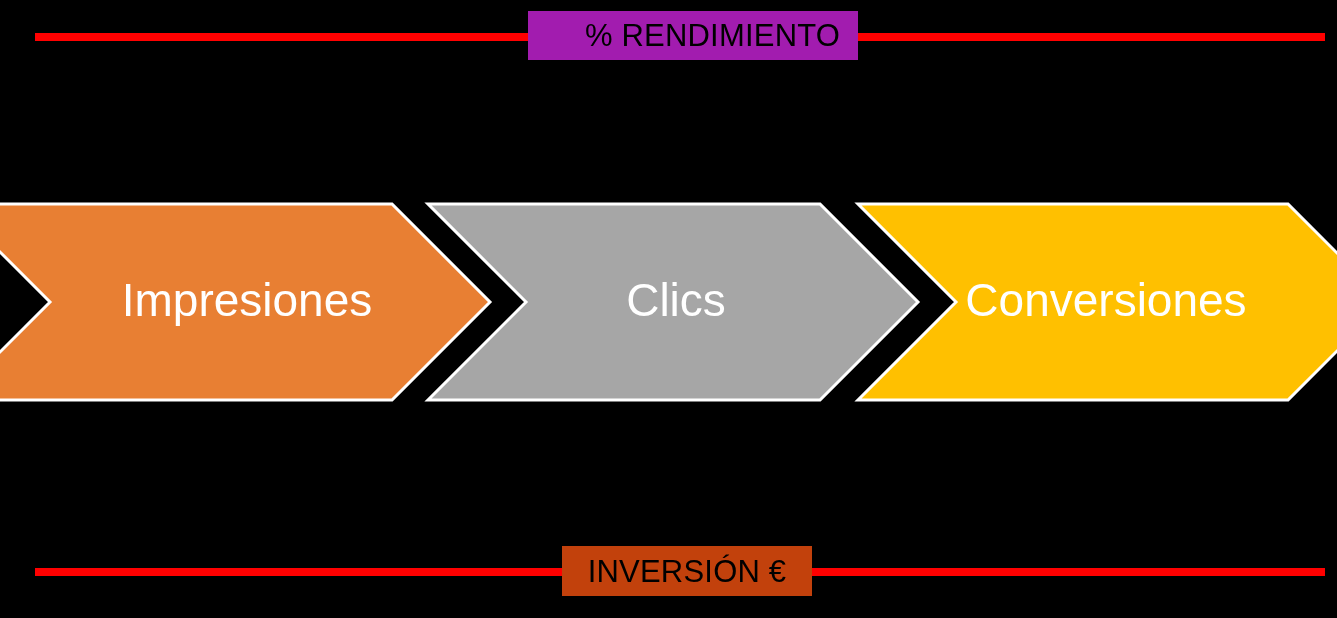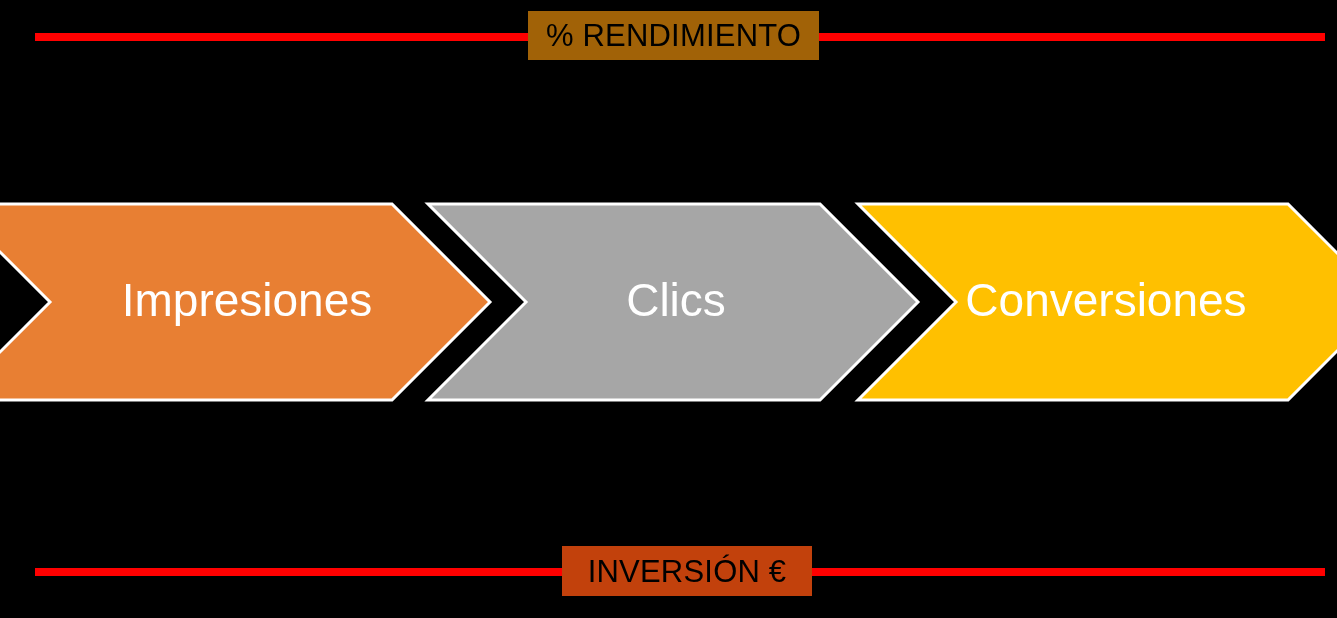--- a/index.html
+++ b/index.html
@@ -72,21 +72,21 @@
     dominant-baseline: middle;
   }
 </style>
 </head>
 <body>
 
 <div id="canvas" style="background: rgb(0, 0, 0);">
 
   <div id="rule-top" class="rule" style="background: rgb(255, 0, 0);"></div>
 
-  <div id="chip-top" class="chip" style="background: #a16207; color: rgb(0, 0, 0);">
+  <div id="chip-top" class="chip" style="background: #a21caf; color: rgb(0, 0, 0); padding-left: 39px;">
     <span>% RENDIMIENTO</span>
   </div>
 
   <div id="chevron-band">
     <svg width="1337" height="618" viewBox="0 0 1337 618" xmlns="http://www.w3.org/2000/svg">
 
       <g>
         <polygon class="chev-shape" points="-48,204 392,204 490,302 392,400 -48,400 50,302" fill="#E87F33" stroke="#FFFFFF"></polygon>
         <text class="chev-label" x="247" y="304" fill="#FFFFFF">Impresiones</text>
       </g>

